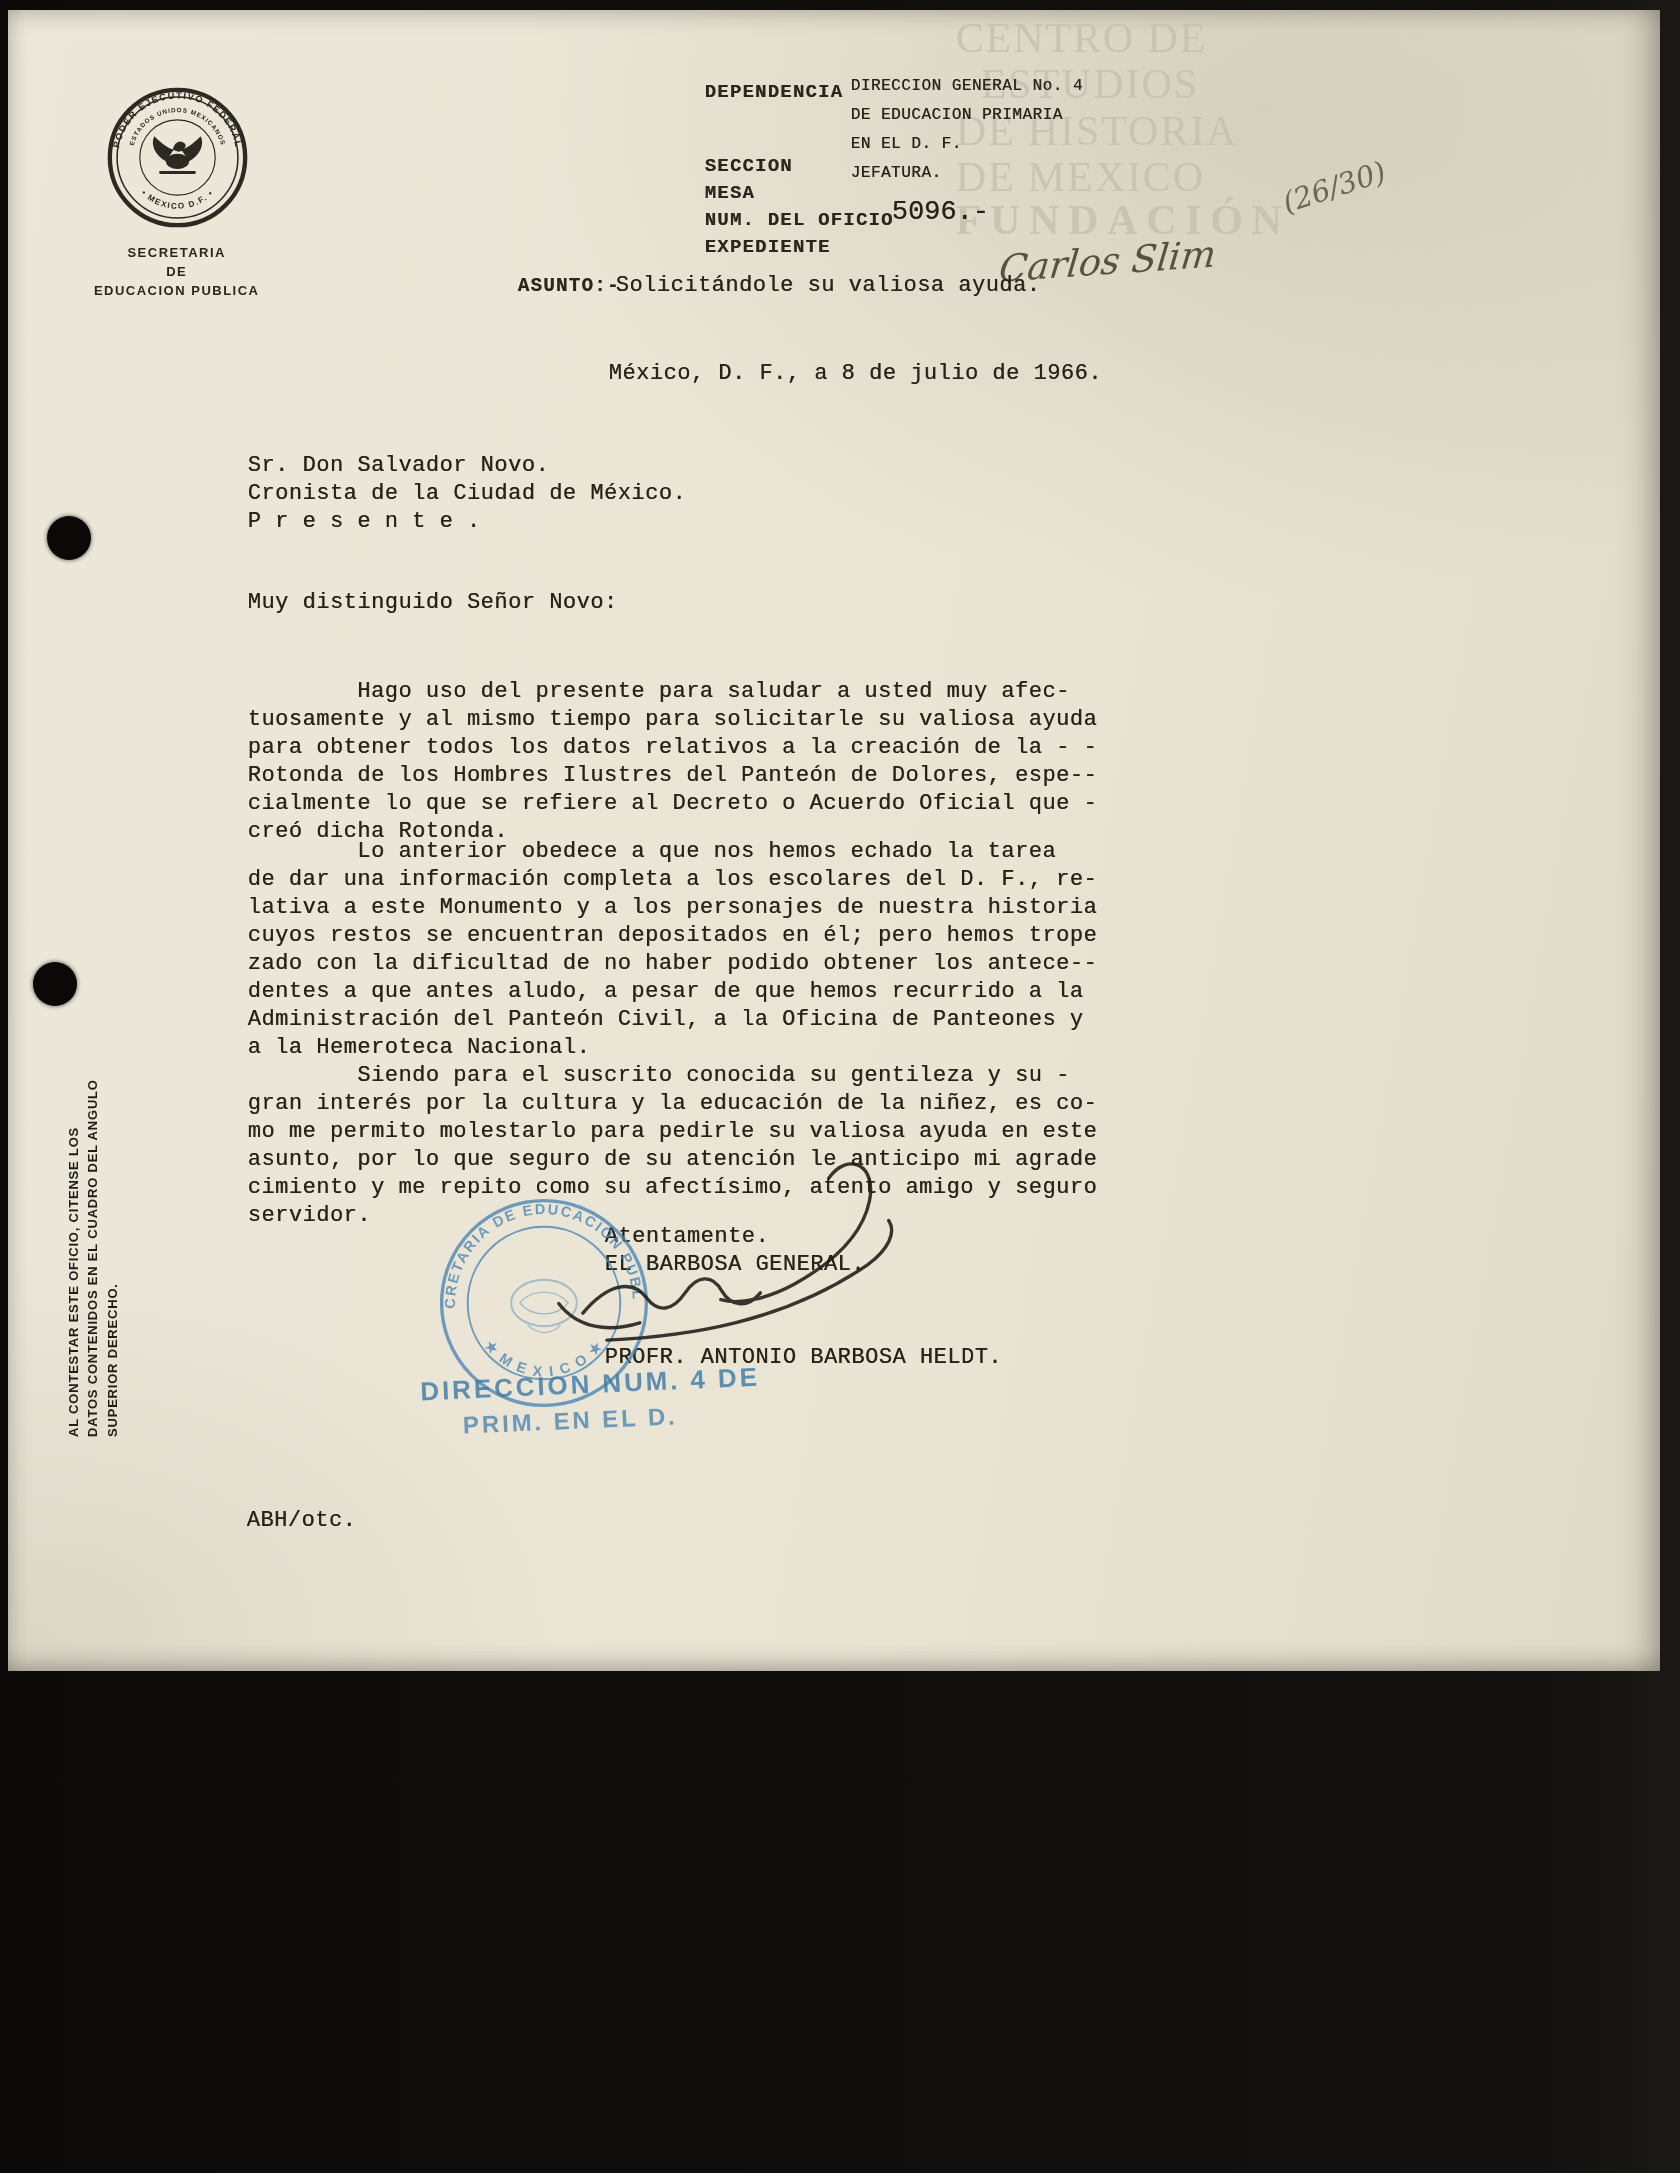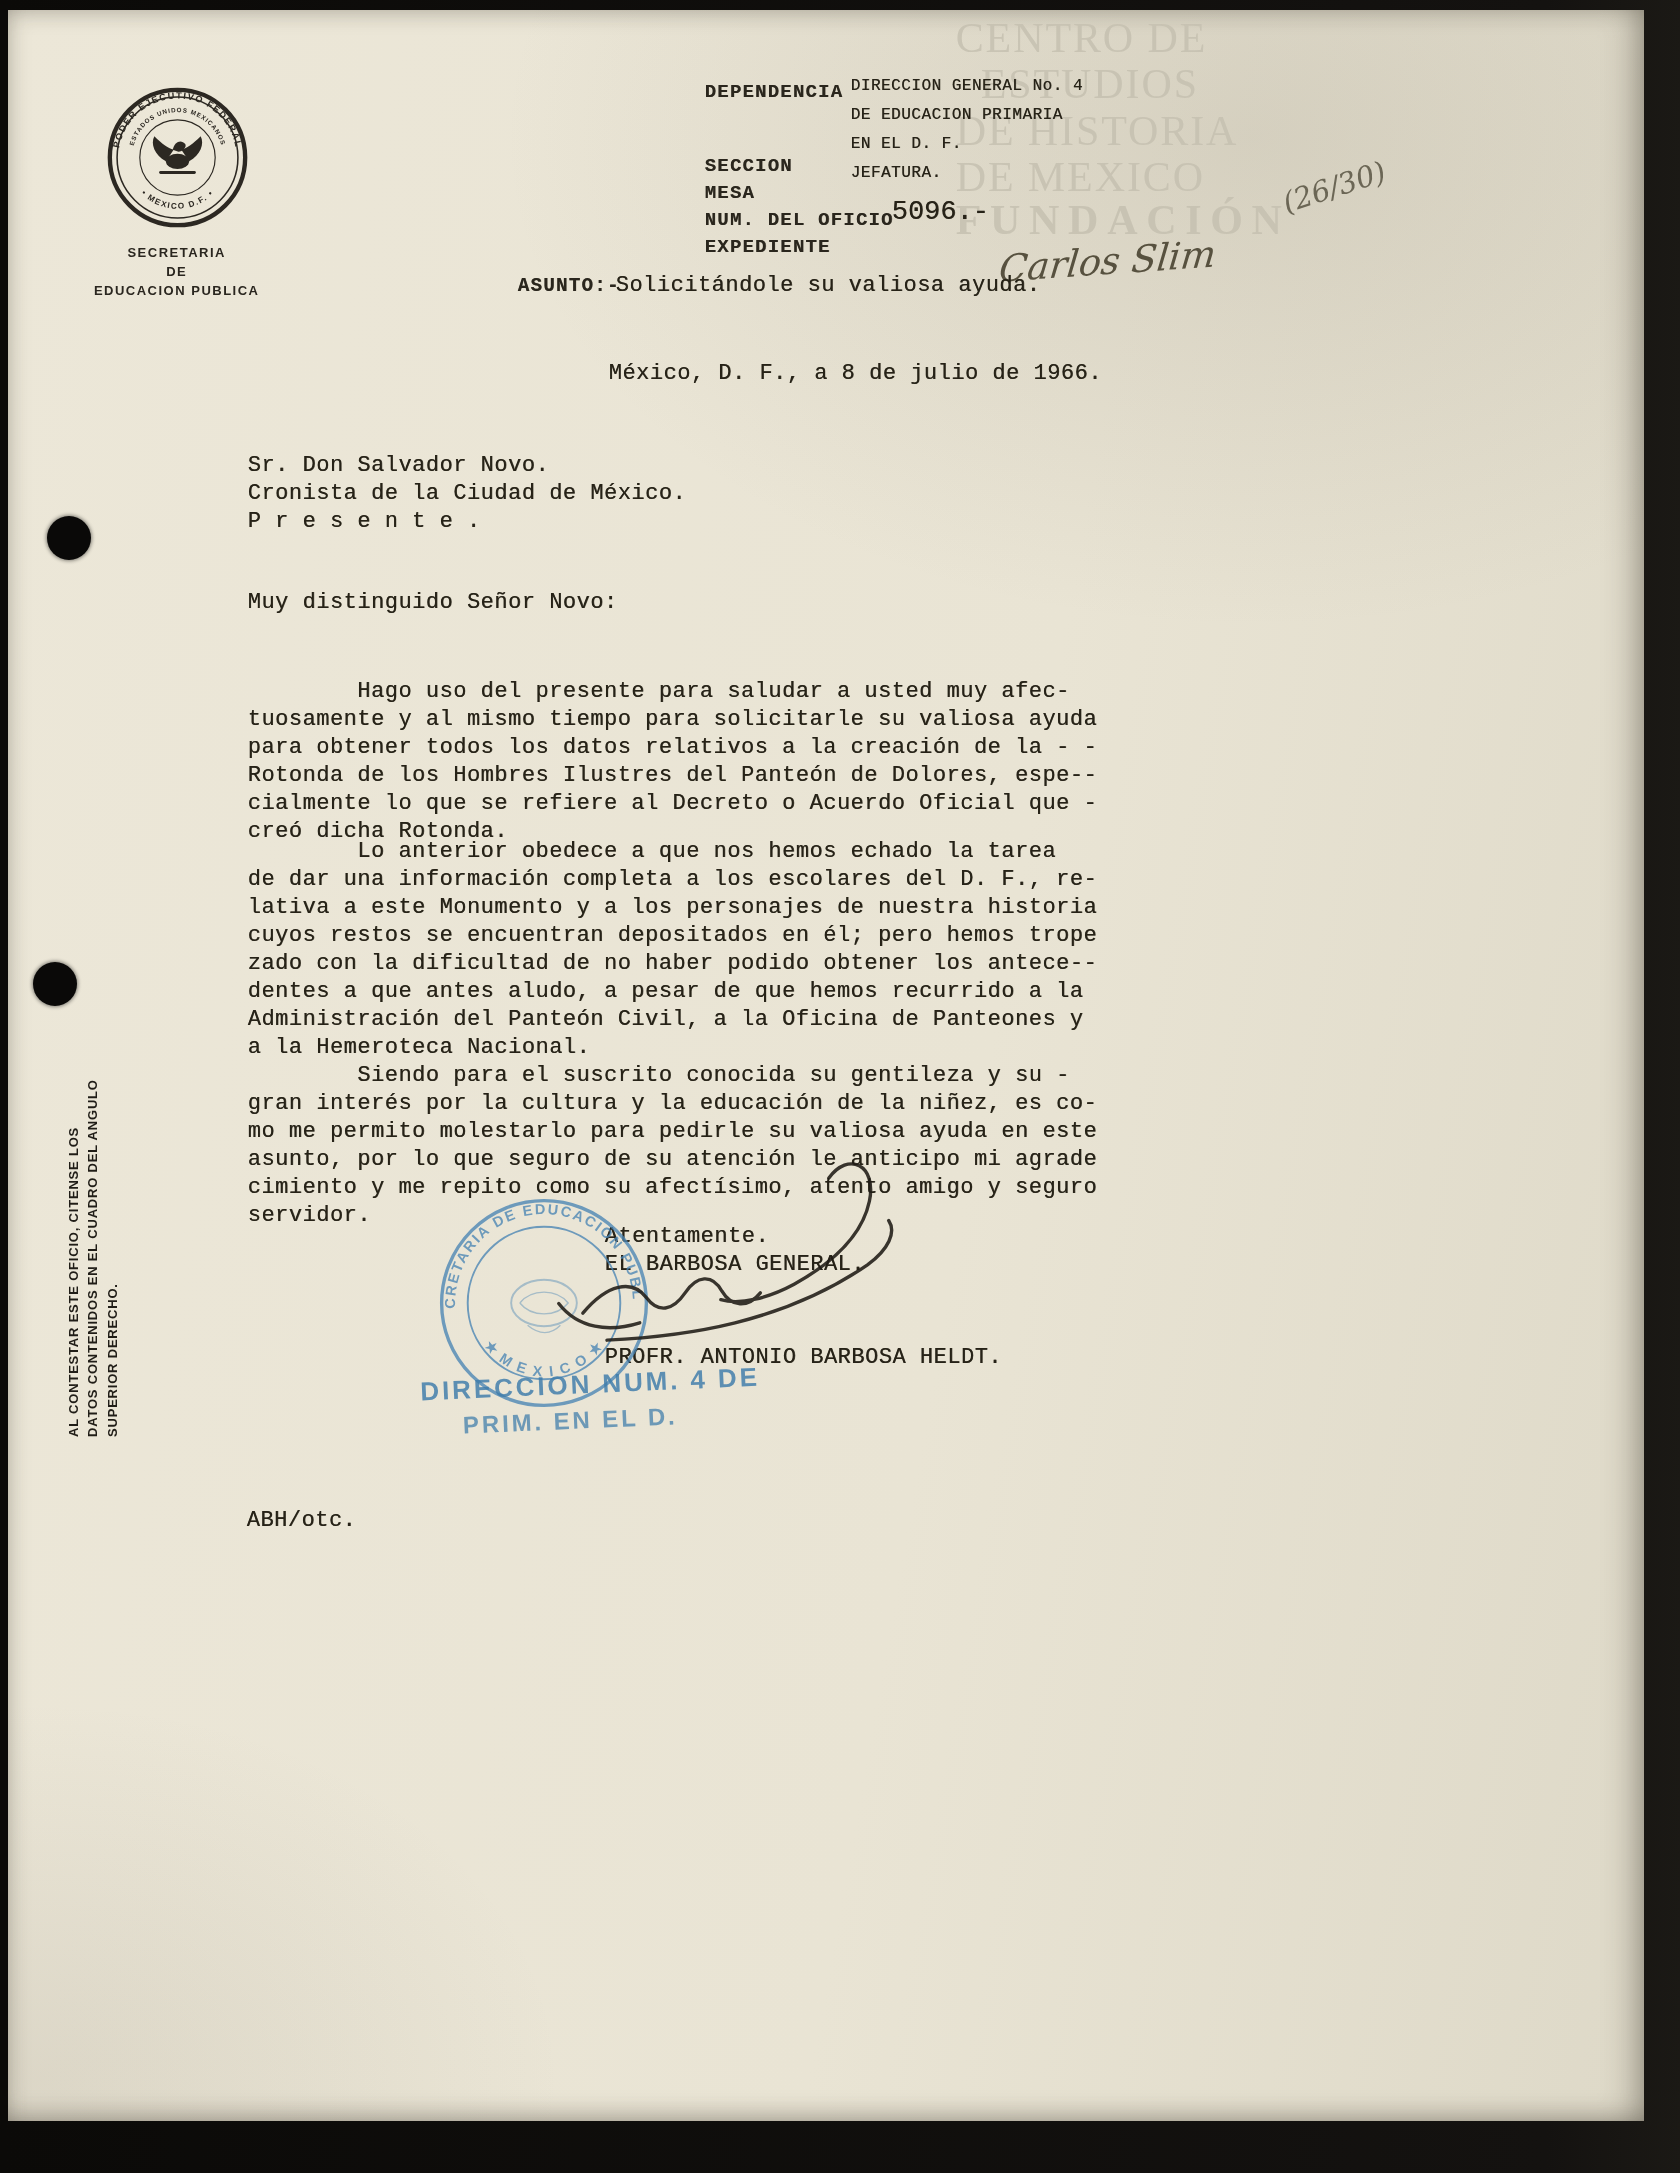--- a/index.html
+++ b/index.html
@@ -1,24 +1,24 @@
 <!DOCTYPE html>
 <html><head>
 <meta charset="utf-8">
 <style>
   html,body{margin:0;padding:0;background:#0d0c0a;}
   #scan{position:relative;width:1681px;height:2173px;background:linear-gradient(90deg,#0b0a08,#141210 92%,#1b1915);overflow:hidden;font-family:"Liberation Sans",sans-serif;}
-  .paper{position:absolute;left:7.7px;top:9.7px;width:1636px;height:2111px;
+  .paper{position:absolute;left:7.7px;top:9.7px;width:1636px;height:1661px;
     background:
       radial-gradient(1207px 792px at 76% 6%, rgba(138,131,113,0.20), transparent 62%),
       radial-gradient(869px 628px at 2% 98%, rgba(118,110,92,0.13), transparent 60%),
       linear-gradient(100deg,#ece7d8,#e9e4d4 58%,#ded9c8);
     box-shadow: inset -19.3px 0 33px -11.6px rgba(55,50,40,.40),
                 inset 0 -15.4px 27px -13.5px rgba(55,50,40,.35),
-                inset 11.6px 9.7px 25px -13.5px rgba(55,50,40,.28);}
+                inset 11.6px 9.7px 25px -13.5px rgba(55,50,40,.28); padding-left: 16px;}
   
   .tw{position:absolute;font-family:"Liberation Mono","DejaVu Sans Mono",monospace;font-size:22px;line-height:28px;letter-spacing:0.5px;color:#262217;text-shadow:0.4px 0 0 rgba(38,34,23,.7);}
   .pre{white-space:pre;}
   .lbl{position:absolute;font-family:"Liberation Mono","DejaVu Sans Mono",monospace;font-weight:bold;font-size:19px;letter-spacing:1.2px;color:#2a261d;text-shadow:0.3px 0 0 rgba(38,34,23,.6);}
   .dep-l{left:697px;top:71px;} .sec-l{left:697px;top:145px;} .mesa-l{left:697px;top:172px;}
   .num-l{left:697px;top:199px;} .exp-l{left:697px;top:226px;}
   .dep-v{left:843px;top:62px;font-size:16px;line-height:29px;}
   .num-v{position:absolute;left:884px;top:187px;font-family:"Liberation Mono","DejaVu Sans Mono",monospace;font-size:27px;color:#262217;text-shadow:0.4px 0 0 rgba(38,34,23,.7);}
   .asunto-l{left:490px;top:265px;font-size:19.3px;margin-left:20px;}
   .asunto-v{left:608px;top:262px;}

